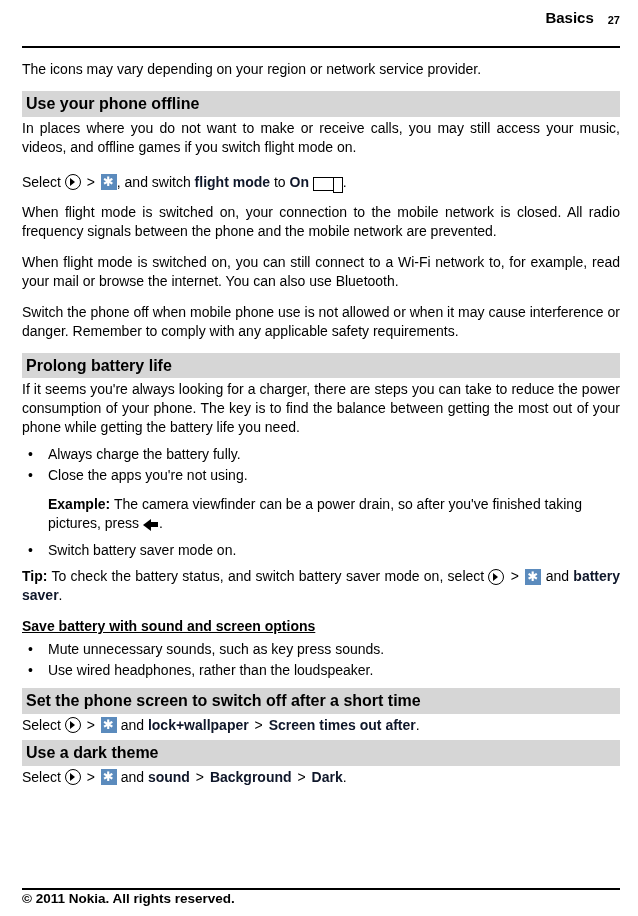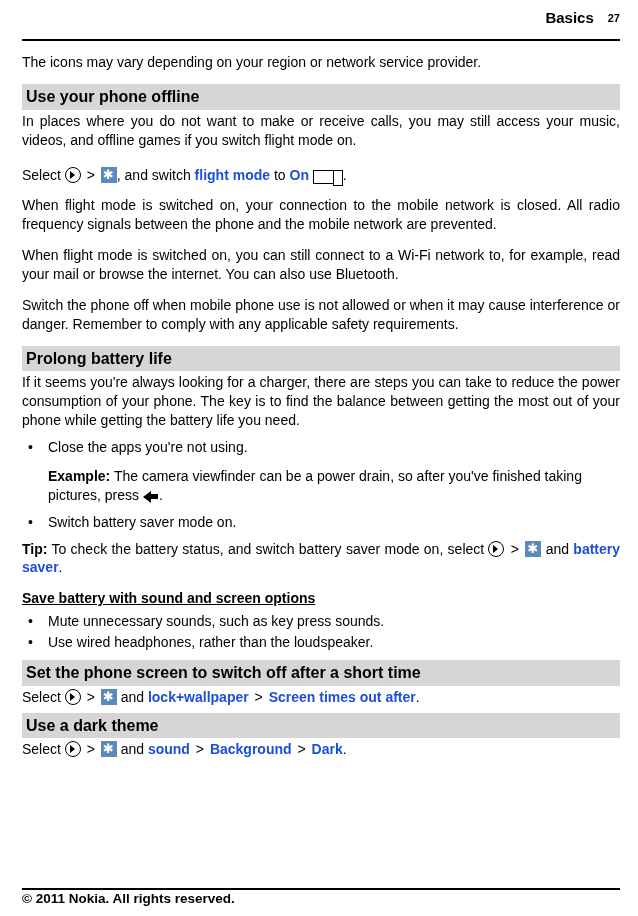--- a/index.html
+++ b/index.html
@@ -13,43 +13,43 @@
     height: 916px;
     position: relative;
     padding: 0;
   }
   .page {
     padding: 8px 18px 0 22px;
   }
   .header {
     display: flex;
     justify-content: flex-end;
-    align-items: center;
+    align-items: flex-end;
     border-bottom: 2px solid #000;
-    padding-bottom: 11px;
+    padding-bottom: 18px;
     margin-bottom: 12px;
   }
   .header-chapter { font-weight: bold; font-size: 15px; margin-right: 14px; }
   .header-pagenum { font-weight: bold; font-size: 11px; }
   .para { margin: 0 0 12px 0; text-align: justify; }
   .section-heading {
     background: #d6d6d6;
     font-weight: bold;
     padding: 2px 4px;
     margin: 0 0 2px 0;
     font-size: 16px;
   }
   .subheading {
     font-weight: bold;
     margin: 10px 0 2px 0;
     font-size: 14px;
     text-decoration: underline;
   }
   .bold { font-weight: bold; }
-  .accent { color: #1d4ed8; font-weight: bold; }
+  .accent { color: #0f172a; font-weight: bold; }
   ul.bullets { list-style: none; padding: 0; margin: 4px 0 8px 0; }
   ul.bullets > li { position: relative; padding-left: 26px; margin: 2px 0; }
   ul.bullets > li::before { content: "•"; position: absolute; left: 6px; top: 0; font-size: 14px; }
   .example-block { padding-left: 26px; margin: 10px 0 4px 0; }
   .footer {
     position: absolute;
     bottom: 8px;
     left: 22px;
     right: 18px;
     border-top: 2px solid #000;
@@ -119,20 +119,21 @@
   </p>
 
   <p class="para">When flight mode is switched on, your connection to the mobile network is closed. All radio frequency signals between the phone and the mobile network are prevented.</p>
   <p class="para">When flight mode is switched on, you can still connect to a Wi-Fi network to, for example, read your mail or browse the internet. You can also use Bluetooth.</p>
   <p class="para">Switch the phone off when mobile phone use is not allowed or when it may cause interference or danger. Remember to comply with any applicable safety requirements.</p>
 
   <div class="section-heading">Prolong battery life</div>
   <p class="para" style="margin-bottom:8px">If it seems you're always looking for a charger, there are steps you can take to reduce the power consumption of your phone. The key is to find the balance between getting the most out of your phone while getting the battery life you need.</p>
 
   <ul class="bullets">
+    <li>Always charge the battery fully.</li>
     <li>Close the apps you're not using.</li>
   </ul>
 
   <div class="example-block">
     <span class="bold">Example:</span><span> The camera viewfinder can be a power drain, so after you've finished taking pictures, press </span><span class="icon icon-back"></span><span>.</span>
   </div>
 
   <ul class="bullets" style="margin-top:8px">
     <li>Switch battery saver mode on.</li>
   </ul>

